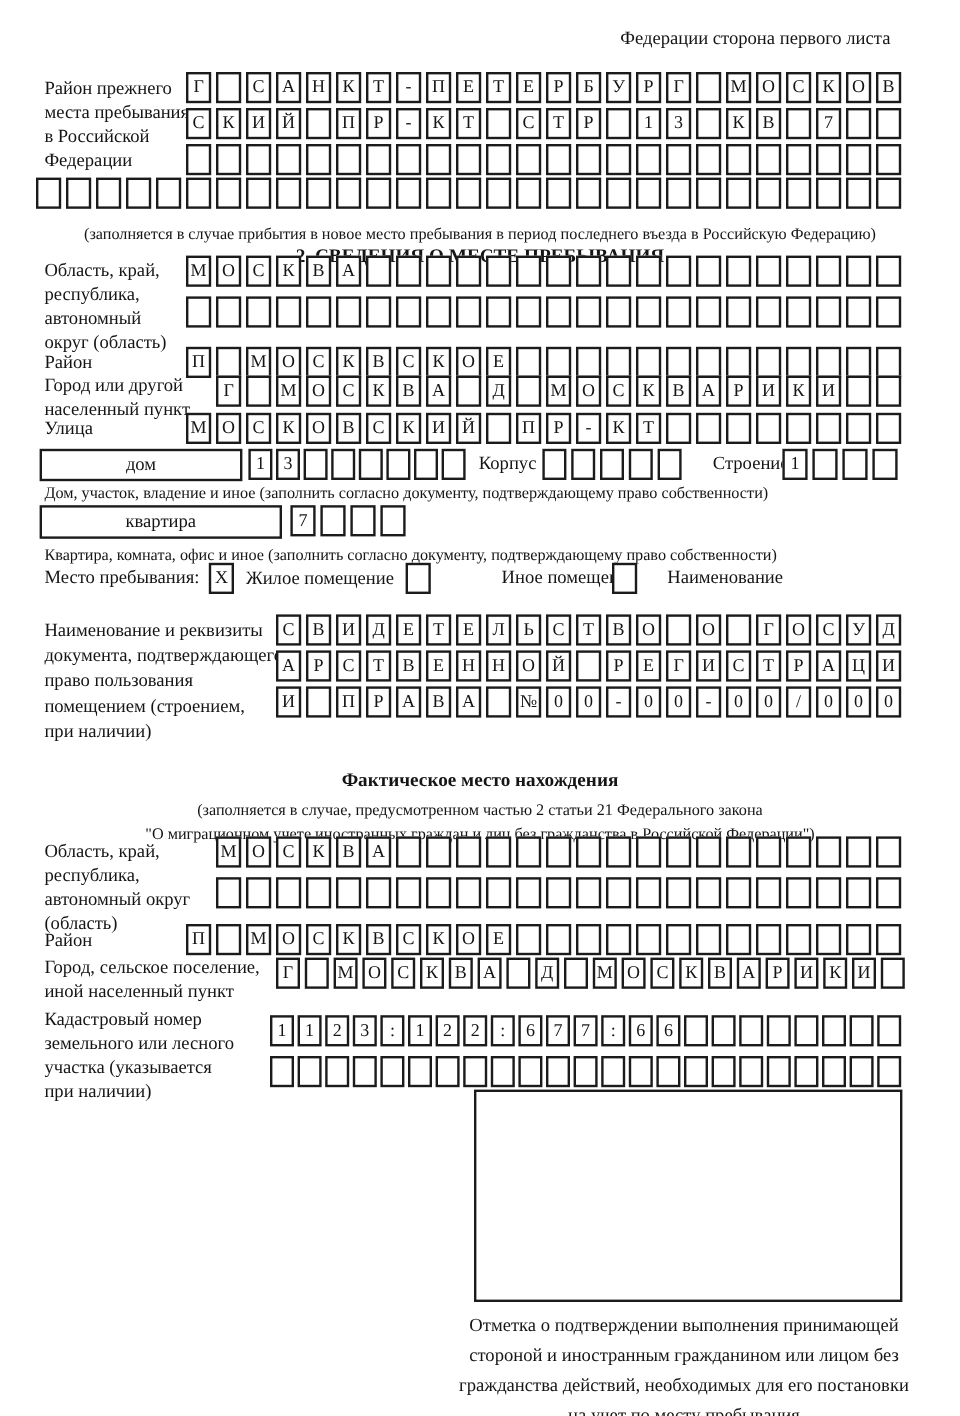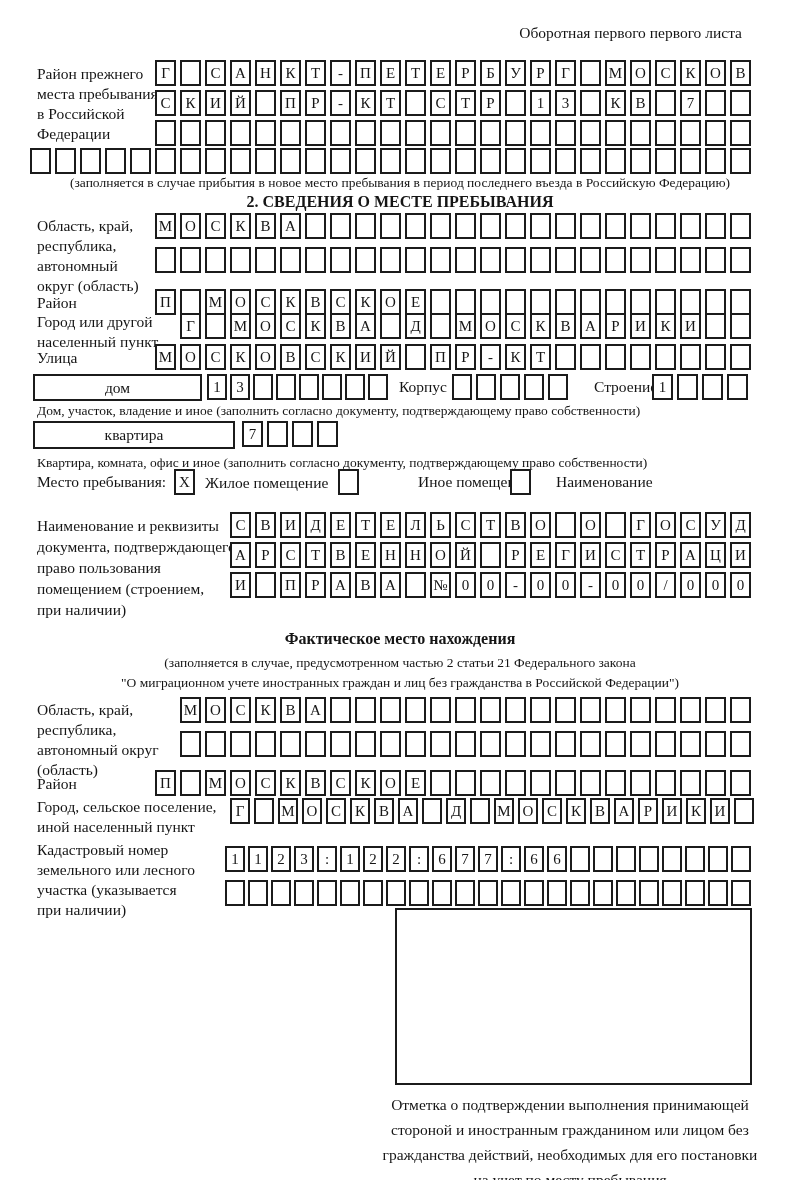--- a/index.html
+++ b/index.html
@@ -5,21 +5,21 @@
   html,body { margin:0; padding:0; background:#ffffff; }
   .sheet {
     position:relative; width:800px; height:1180px;
     font-family:"Liberation Serif", serif; color:#151515; background:#fff;
     overflow:hidden;
   }
   .abs { position:absolute; }
   .label { font-size:15.5px; white-space:nowrap; }
   .lbl-block div { font-size:15.5px; line-height:20px; white-space:nowrap; }
   .note { font-size:13.5px; white-space:nowrap; }
-  .center { left:0; width:800px; text-align:center; }
+  .center { left:0; width:800px; text-align:center;margin-top:12px; }
   .title { font-weight:bold; font-size:16px; }
   .boxrow { position:absolute; display:flex; gap:4px; }
   .boxrow .cell {
     width:21px; height:26px; border:2px solid #1b1b1b; box-sizing:border-box;
     display:flex; align-items:center; justify-content:center;
     font-size:15px; line-height:1; flex:0 0 auto; background:#fff;
   }
   .boxrow.tight { gap:3px; } .boxrow.tight .cell { width:20px; }
   .boxrow.p24 { gap:4px; } .boxrow.p24 .cell { width:20px; }
   .labelbox {
@@ -27,21 +27,21 @@
     display:flex; align-items:center; justify-content:center; font-size:15.5px; background:#fff;
   }
   .stamp { position:absolute; border:2px solid #1b1b1b; box-sizing:border-box; background:#fff; }
   .cap div { font-size:15.5px; line-height:25px; }
 </style>
 </head>
 <body>
 
 <div class="sheet">
 
-  <div class="label abs" style="top:24px; right:58px;">Оборотная первого первого листа</div>
+  <div class="label abs" style="top:24px; right:58px;">Федерации сторона первого листа</div>
 
   <div class="abs lbl-block" style="left:37px; top:64px;">
     <div>Район прежнего</div>
     <div>места пребывания</div>
     <div>в Российской</div>
     <div>Федерации</div>
   </div>
   <div class="boxrow" style="left:155px; top:60px;">
       <div class="cell">Г</div>
       <div class="cell"></div>

